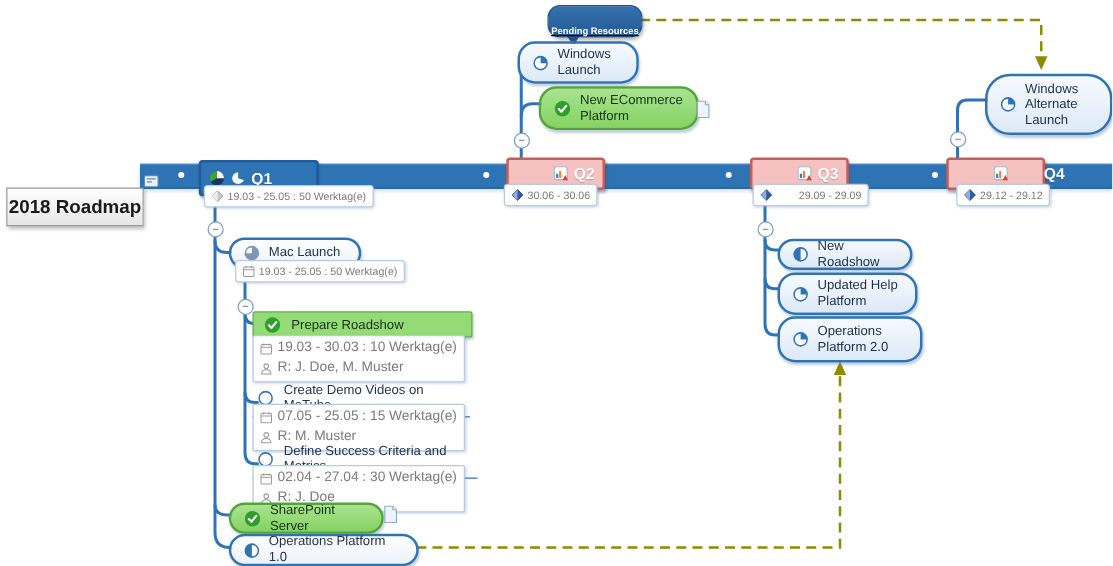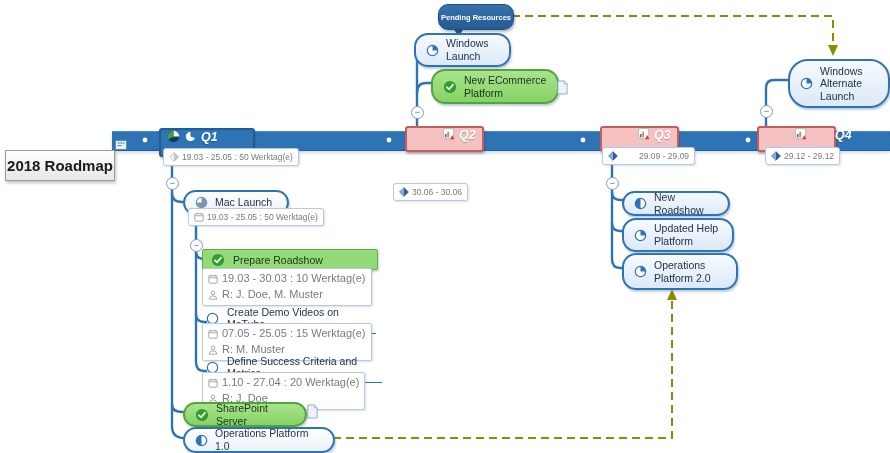--- a/index.html
+++ b/index.html
@@ -10,34 +10,34 @@
   
   #timeline-bar{left:112px;top:131px;width:778px;height:18px;background:#2E74B5;
     border-top:1px solid #4a8ac9;border-bottom:1px solid #1f5c99;box-shadow:0 2px 3px rgba(120,150,190,.35);}
 
   
   #root-box{left:5px;top:126px;width:108px;height:29px;background:linear-gradient(180deg,#ffffff,#e6e6e6);
     border:1px solid #9a9a9a;box-shadow:1px 2px 3px rgba(0,0,0,.25);display:flex;align-items:center;justify-content:center;margin-top:24px;}
   #root-box .t{font-size:15px;font-weight:bold;color:#1a1a1a;}
 
   
-  .qnode{display:flex;align-items:flex-start;gap:4px;padding:0 6px;border-radius:3px;
-    box-shadow:1px 2px 2px rgba(60,80,110,.4);font-style:italic;}
+  .qnode{display:flex;align-items:center;gap:4px;padding:0 6px;border-radius:3px;
+    box-shadow:1px 2px 2px rgba(60,80,110,.4);}
   .qnode .t{font-weight:bold;font-size:12.5px;color:#fff;text-shadow:0 1px 1px rgba(0,0,0,.25);}
   #q1-node{left:159px;top:128px;width:80px;height:25px;background:#2E74B5;border:2px solid #1F5C99;}
   .qpink{background:#F6C2C1;border:2px solid #C1605B;padding-left:36px;}
   #q2-node{left:405px;top:126px;width:33px;height:22px;}
   #q3-node{left:600px;top:126px;width:33px;height:22px;}
   #q4-node{left:757px;top:126px;width:33px;height:22px;gap:28px;}
 
   
   .badge{display:flex;align-items:center;gap:3px;background:#fff;border:1px solid #b9c9e2;
     border-radius:3px;padding:0 5px;height:16px;font-size:8.5px;color:#7a7a7a;box-shadow:1px 1px 2px rgba(120,150,190,.3);}
   #q1-badge{left:163px;top:148px;}
-  #q2-badge{left:393px;top:147px;margin-top:36px;}
+  #q2-badge{left:403px;top:147px;}
   #q3-badge{left:602px;top:147px;gap:21px;}
   #q4-badge{left:765px;top:147px;}
   .infobox{background:#fff;border:1px solid #b9c9e2;border-radius:2px;padding:2px 5px;
     font-size:11px;color:#7a7a7a;box-shadow:1px 1px 2px rgba(120,150,190,.3);line-height:1.45;}
   .infobox .row{display:flex;align-items:center;gap:4px;white-space:nowrap;}
 
   
   .pill{display:flex;align-items:center;gap:7px;padding:2px 10px;border:2px solid #2E74B5;border-radius:14px;
     background:linear-gradient(180deg,#f6fafe 0%,#dde9f7 100%);box-shadow:1px 2px 2px rgba(100,130,170,.4);
     font-size:10.5px;color:#20344c;line-height:1.2;}
@@ -61,22 +61,22 @@
   .linetopic{display:flex;align-items:center;gap:8px;font-size:10.5px;color:#20344c;
     border-bottom:1.5px solid #2E74B5;padding:0 4px 3px 4px;}
   #create-demo{left:202px;top:306px;width:166px;}
   #define-success{left:202px;top:355px;width:172px;}
   #prepare-info{left:202px;top:268px;}
   #create-info{left:202px;top:323px;}
   #define-info{left:202px;top:372px;}
 
   
   #callout{left:438px;top:4px;width:74px;height:24px;background:linear-gradient(180deg,#3672ae,#245a93);
-    border:1px solid #1d4f85;border-radius:10px;display:flex;align-items:center;justify-content:center;
-    box-shadow:1px 2px 3px rgba(0,0,0,.3);}
+    border:1px solid #1d4f85;border-radius:10px;display:flex;align-items:flex-end;justify-content:center;
+    box-shadow:1px 2px 3px rgba(0,0,0,.3);text-decoration:underline;}
   #callout .t{color:#fff;font-weight:bold;font-size:7.5px;}
 
   
   .toggle{width:11px;height:11px;border-radius:50%;background:#fff;border:1px solid #7f9dbf;
     display:flex;align-items:center;justify-content:center;font-size:9px;line-height:1;color:#44618a;z-index:6;}
 
   svg.layer{left:0;top:0;z-index:2;}
   .node{z-index:3;}
   .icon{flex:0 0 auto;display:inline-flex;}
   .txt{white-space:normal;}
@@ -332,21 +332,21 @@
     <span class="txt">Define Success Criteria and Metrics</span>
   </div>
   <div class="abs node infobox" id="define-info">
     <div class="row">
       <svg class="icon" width="10" height="10" viewBox="0 0 12 12">
         <rect x="1" y="2" width="10" height="9" rx="1" fill="#fff" stroke="#999"></rect>
         <line x1="1" y1="4.5" x2="11" y2="4.5" stroke="#999"></line>
         <line x1="3.5" y1="1" x2="3.5" y2="3" stroke="#999"></line>
           <line x1="8.5" y1="1" x2="8.5" y2="3" stroke="#999"></line>
       </svg>
-      <span>1.10 - 27.04 : 20 Werktag(e)</span>
+      <span>02.04 - 27.04 : 30 Werktag(e)</span>
     </div>
     <div class="row">
       <svg class="icon" width="10" height="10" viewBox="0 0 12 12">
         <circle cx="6" cy="3.5" r="2.2" fill="none" stroke="#999"></circle>
         <path d="M1.5 11 Q1.5 7 6 7 Q10.5 7 10.5 11 Z" fill="none" stroke="#999"></path>
       </svg>
       <span>R: J. Doe</span>
     </div>
   </div>
 

